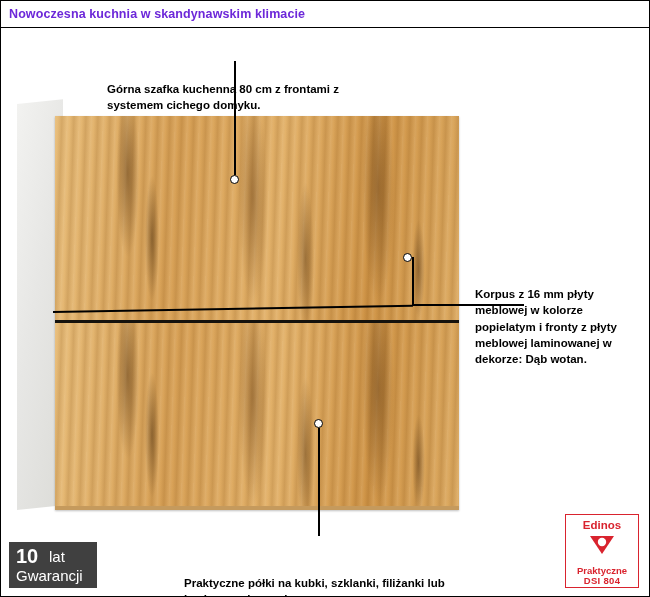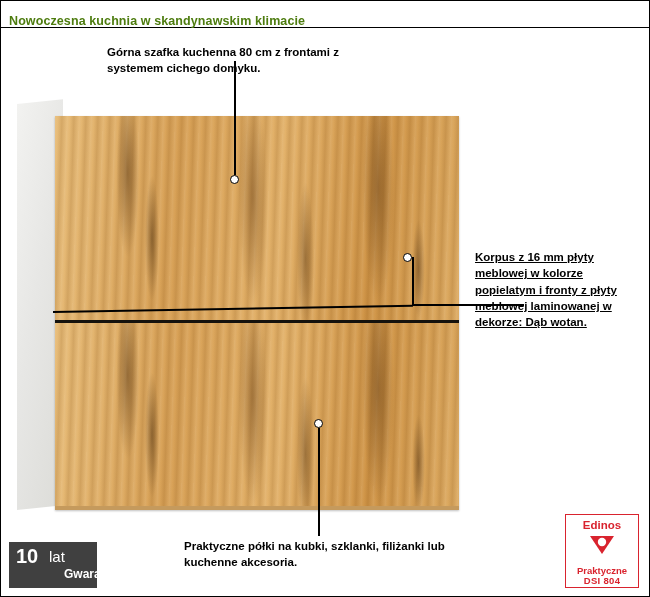--- a/index.html
+++ b/index.html
@@ -32,24 +32,23 @@
     border-bottom: 1px solid #000000;
     box-sizing: border-box;
     background: #ffffff;
   }
   .header-title {
     position: absolute;
     left: 8px;
     top: 6px;
     font-size: 12.5px;
     font-weight: bold;
-    color: #4d7c0f;
+    color: #6d28d9;
     letter-spacing: 0.1px;
     white-space: nowrap;
-    margin-top: 7px;
   }
 
   
   .brand {
     position: absolute;
     right: 12px;
     top: 12px;
     width: 150px;
     height: 62px;
   }
@@ -142,23 +141,24 @@
     background: #c59a5d;
   }
 
   
   .callout-text {
     position: absolute;
     font-size: 11.5px;
     font-weight: bold;
     line-height: 1.42;
     color: #000000;
+    margin-top: 37px;
   }
   .c1 { left: 106px; top: 43px;  width: 250px; }
-  .c2 { left: 474px; top: 248px; width: 168px; text-decoration: underline; }
+  .c2 { left: 474px; top: 248px; width: 168px; }
   .c3 { left: 183px; top: 537px; width: 270px; }
 
   .dot {
     position: absolute;
     width: 9px;
     height: 9px;
     border-radius: 50%;
     border: 1.6px solid #000000;
     background: #ffffff;
     box-sizing: border-box;
@@ -208,24 +208,23 @@
     left: 40px;
     top: 7px;
     font-size: 15px;
     font-weight: normal;
     line-height: 1;
   }
   .warranty-sub {
     position: absolute;
     left: 7px;
     top: 26px;
-    font-size: 12px;
-    font-weight: bold;
+    font-size: 15px;
+    font-weight: normal;
     line-height: 1;
-    margin-left: 48px;
   }
 
   .edinos {
     position: absolute;
     right: 10px;
     bottom: 8px;
     width: 74px;
     height: 74px;
     border: 1.6px solid #d9232e;
     box-sizing: border-box;

